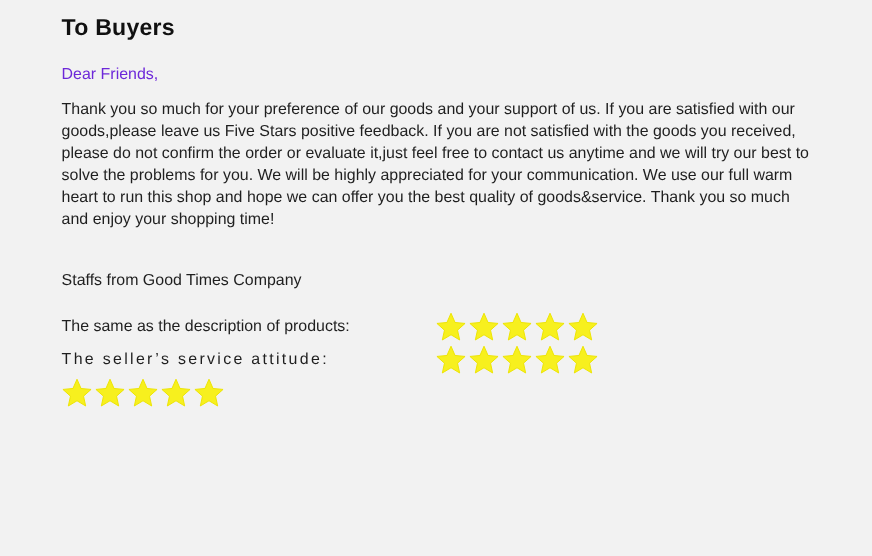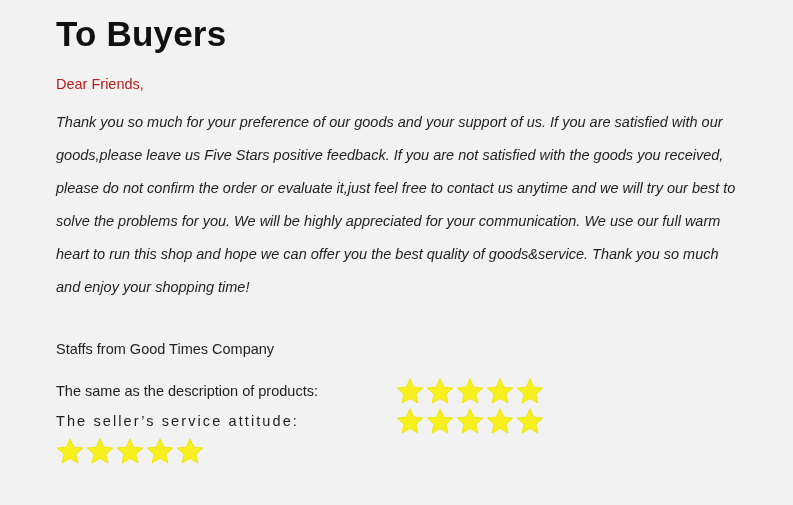--- a/index.html
+++ b/index.html
@@ -16,39 +16,38 @@
   }
   .page {
     position: relative;
     width: 793px;
     height: 505px;
     box-sizing: border-box;
     padding: 14px 52px 0 56px;
     background: #f2f2f2;
   }
   .title {
-    font-size: 35px;
+    font-size: 21px;
     font-weight: bold;
     letter-spacing: 0.2px;
     margin: 0 0 22px 0;
     color: #111;
   }
   .greeting {
     font-size: 14.5px;
     margin: 0 0 14px 0;
-    color: #b91c1c;
+    color: #6d28d9;
   }
   .body-text {
     font-size: 14.5px;
-    line-height: 33px;
+    line-height: 20px;
     color: #1f1f1f;
     margin: 0;
     max-width: 690px;
     text-align: left;
-    font-style: italic;
   }
   .spacer {
     height: 30px;
   }
   .signoff {
     font-size: 14.5px;
     line-height: 30px;
     color: #1f1f1f;
     margin: 0;
   }

